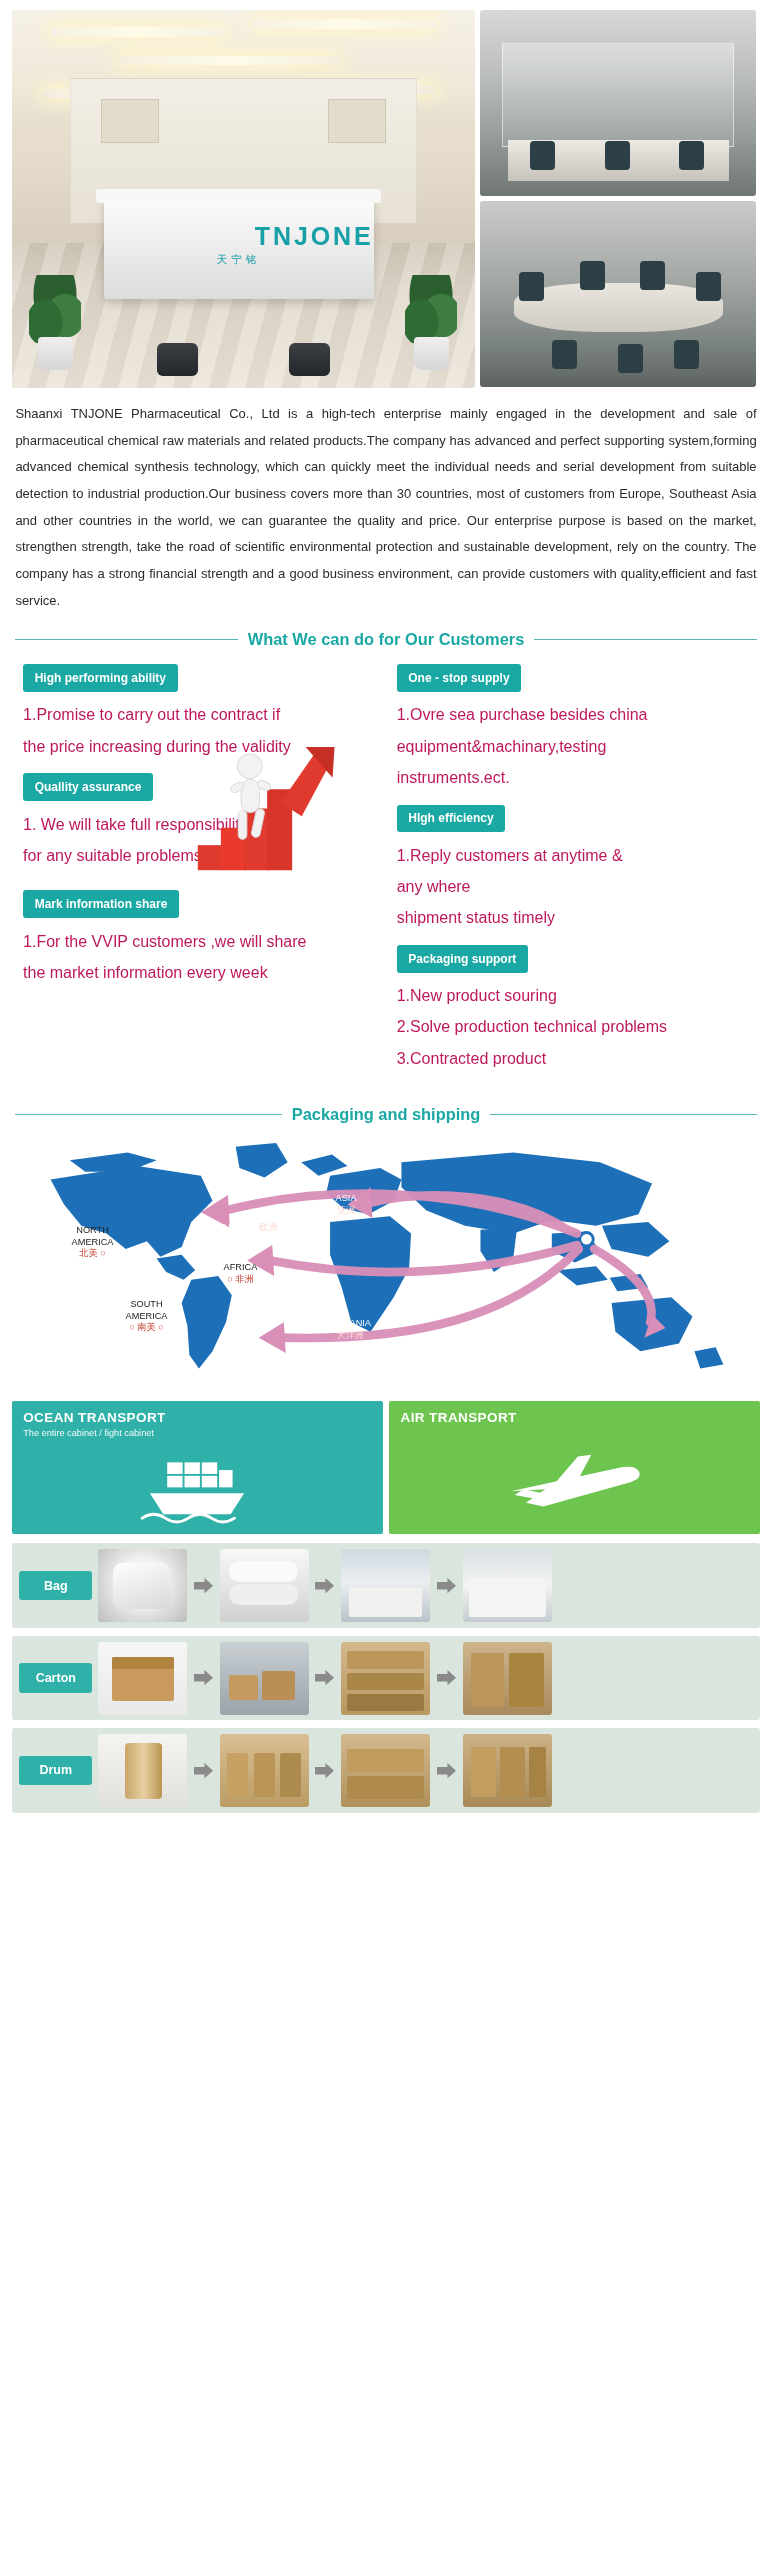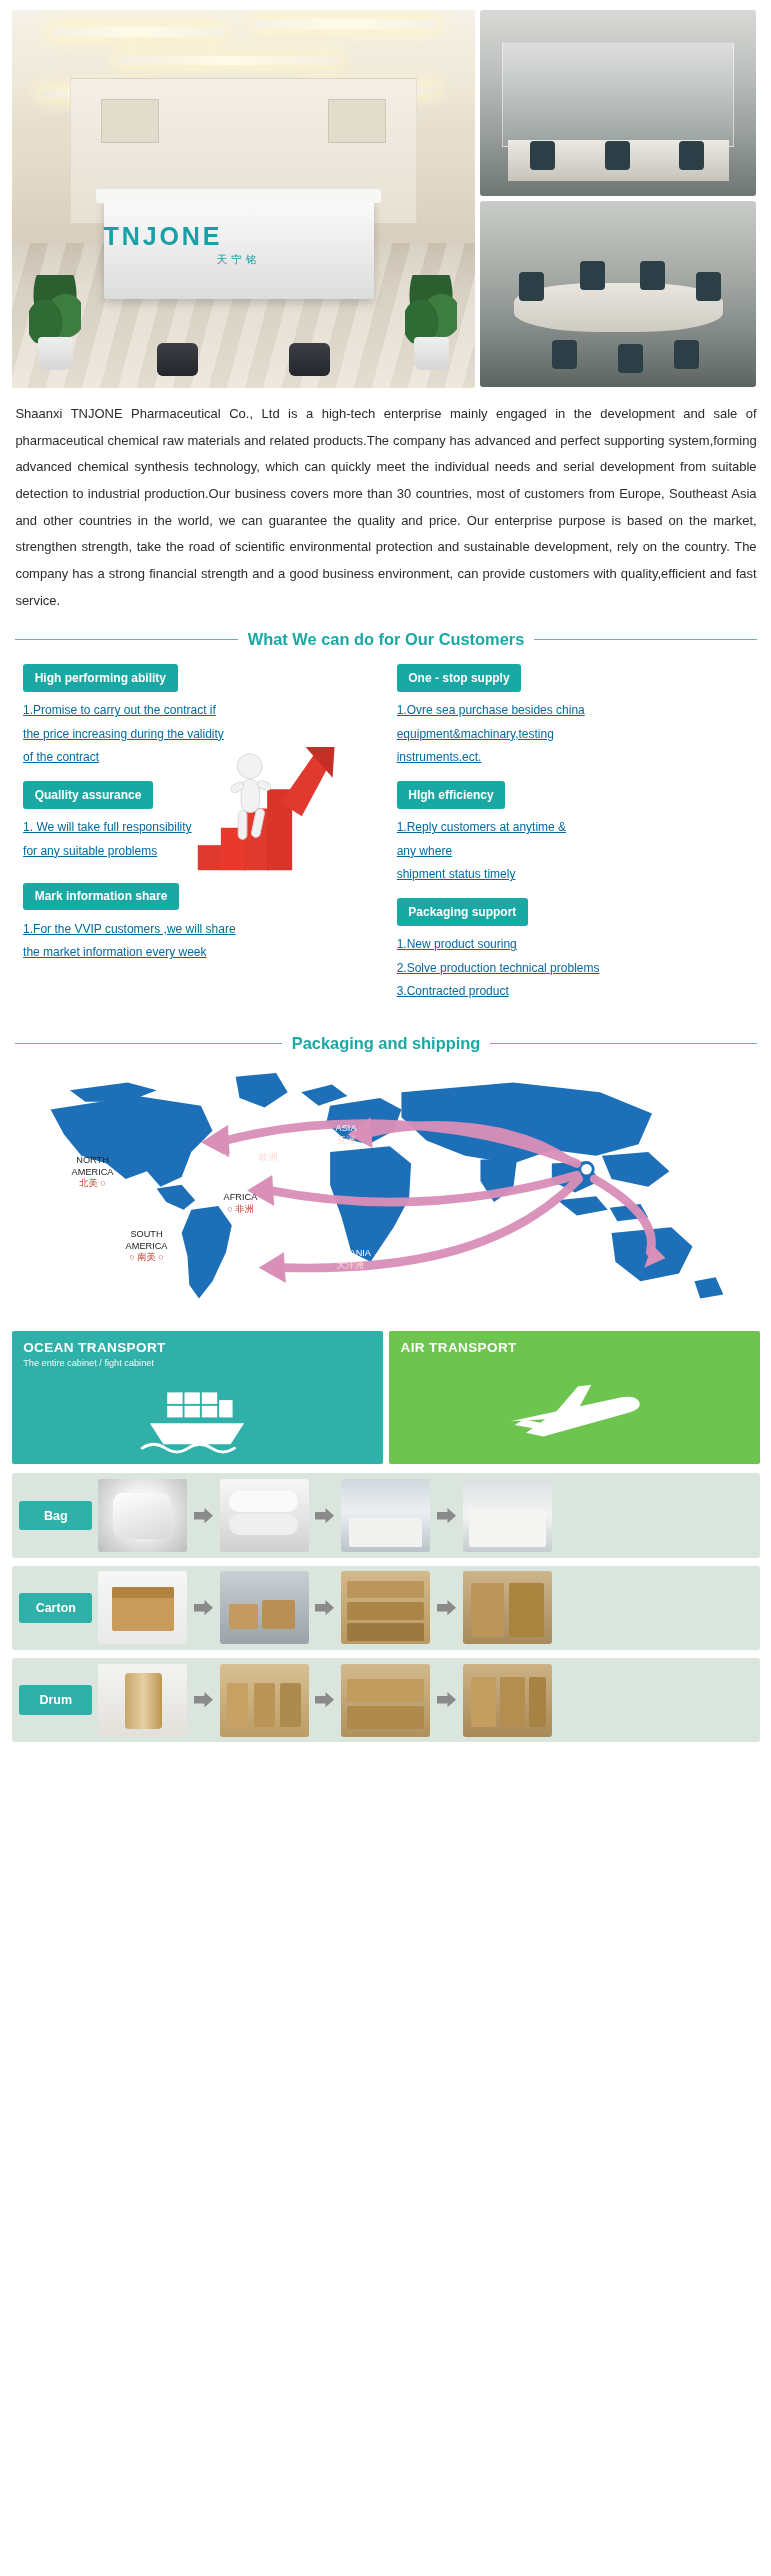--- a/index.html
+++ b/index.html
@@ -70,21 +70,21 @@
   .desk {
     position:absolute; left:92px; top:189px; width:270px; height:100px;
     background: linear-gradient(180deg,#fbfbfb 0%,#efefef 40%,#dcdcdc 100%);
     border-radius:2.9px; box-shadow:0 3.9px 9.6px rgba(0,0,0,.18);
   }
   .desk-top {
     position:absolute; left:-7.7px; top:-9.6px; width:285px; height:13.5px;
     background:#f7f7f5; border-radius:2.9px;
   }
   .logo-brand {
-    position:absolute; left:0; right:0; top:23px; text-align:left;
+    position:absolute; left:0; right:0; top:23px; text-align:right;
     color:#18a0a7; font-weight:bold; letter-spacing:2.9px; font-size:25px;
   }
   .logo-sub {
     position:absolute; left:0; right:0; top:54px; text-align:center;
     color:#18a0a7; font-size:10.6px; letter-spacing:3.9px;
   }
   .plant {
     position:absolute; bottom:17.4px; width:52px; height:93px;
   }
   .plant .pot {
@@ -153,25 +153,24 @@
     display:inline-block;
     background:#1aa8a4;
     color:#fff;
     font-size:12px;
     font-weight:bold;
     padding:6.8px 11.6px;
     border-radius:2.9px;
     margin: 5.8px 0 7.7px 7.7px;
   }
   .cap-body {
-    font-size:12px;
+    font-size:16px;
     line-height:1.95;
-    color:#0369a1;
+    color:#be185d;
     padding: 0 3.9px 0 7.7px;
-    text-decoration: underline;
   }
   .cap-body p { margin:0; }
 
   
   .mascot {
     position:absolute;
     left: 188px;
     top: 92px;
     width: 164px;
     height: 130px;
@@ -349,21 +348,20 @@
 
   <div class="capabilities">
 
     <div class="cap-col">
 
       <div class="cap-card">
         <div class="cap-tag">High performing ability</div>
         <div class="cap-body">
           <p>1.Promise to carry out the contract if</p>
           <p>the price increasing during the validity</p>
-          <p>of the contract</p>
         </div>
       </div>
 
       <div class="cap-card">
         <div class="cap-tag">Quallity assurance</div>
         <div class="cap-body">
           <p>1.  We  will take full responsibility</p>
           <p>for any suitable problems</p>
         </div>
       </div>

